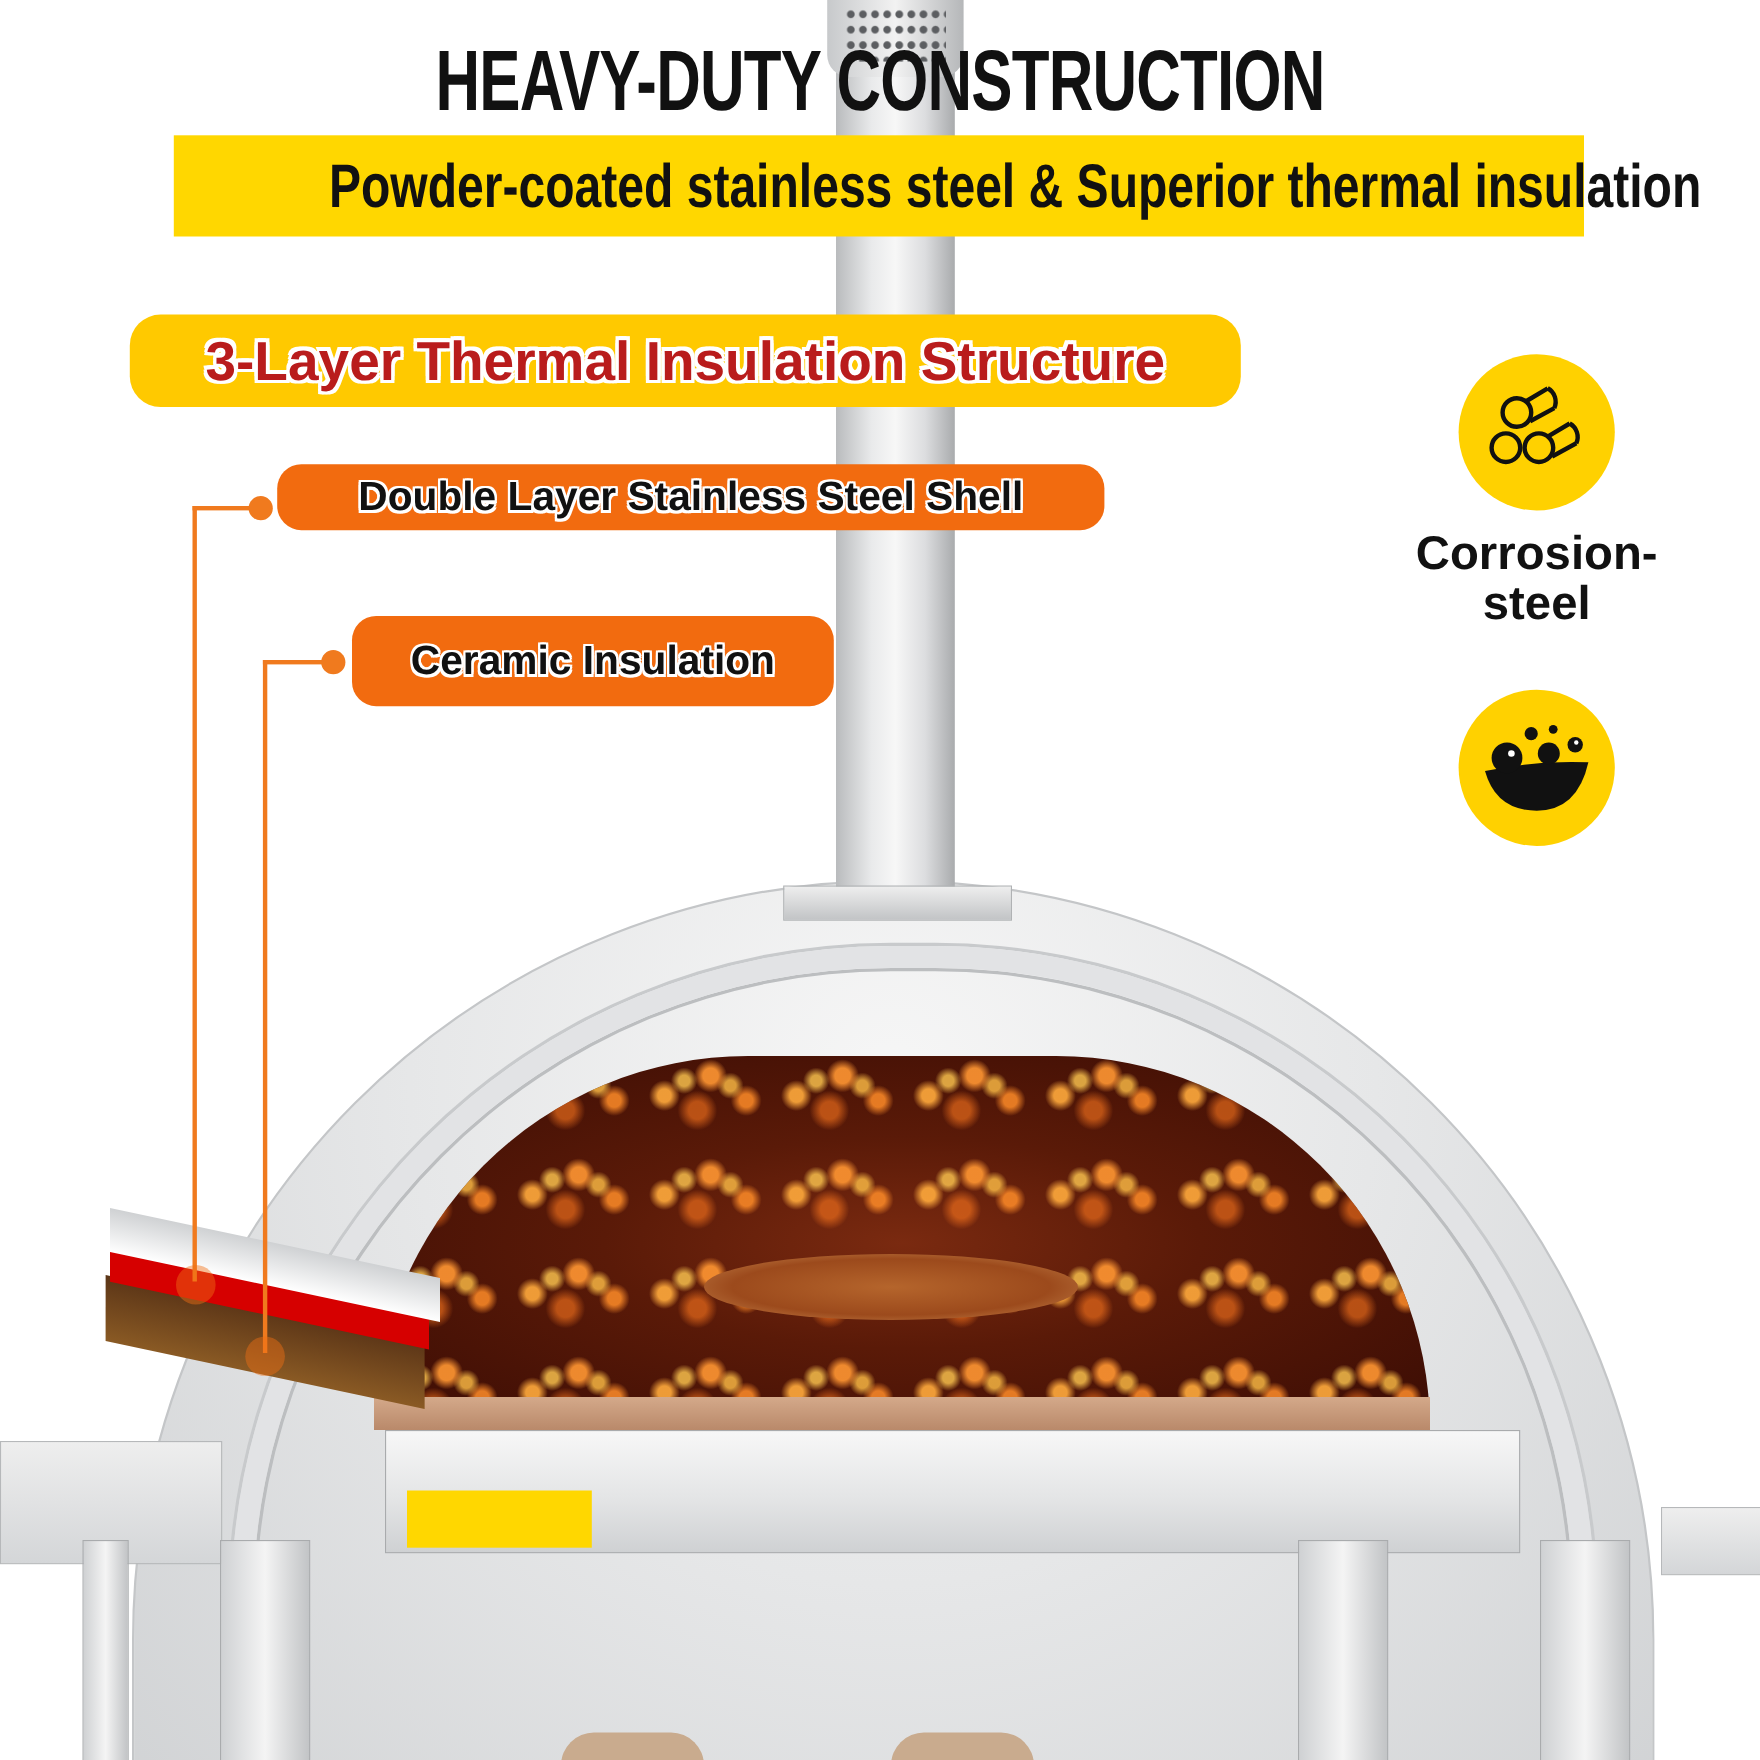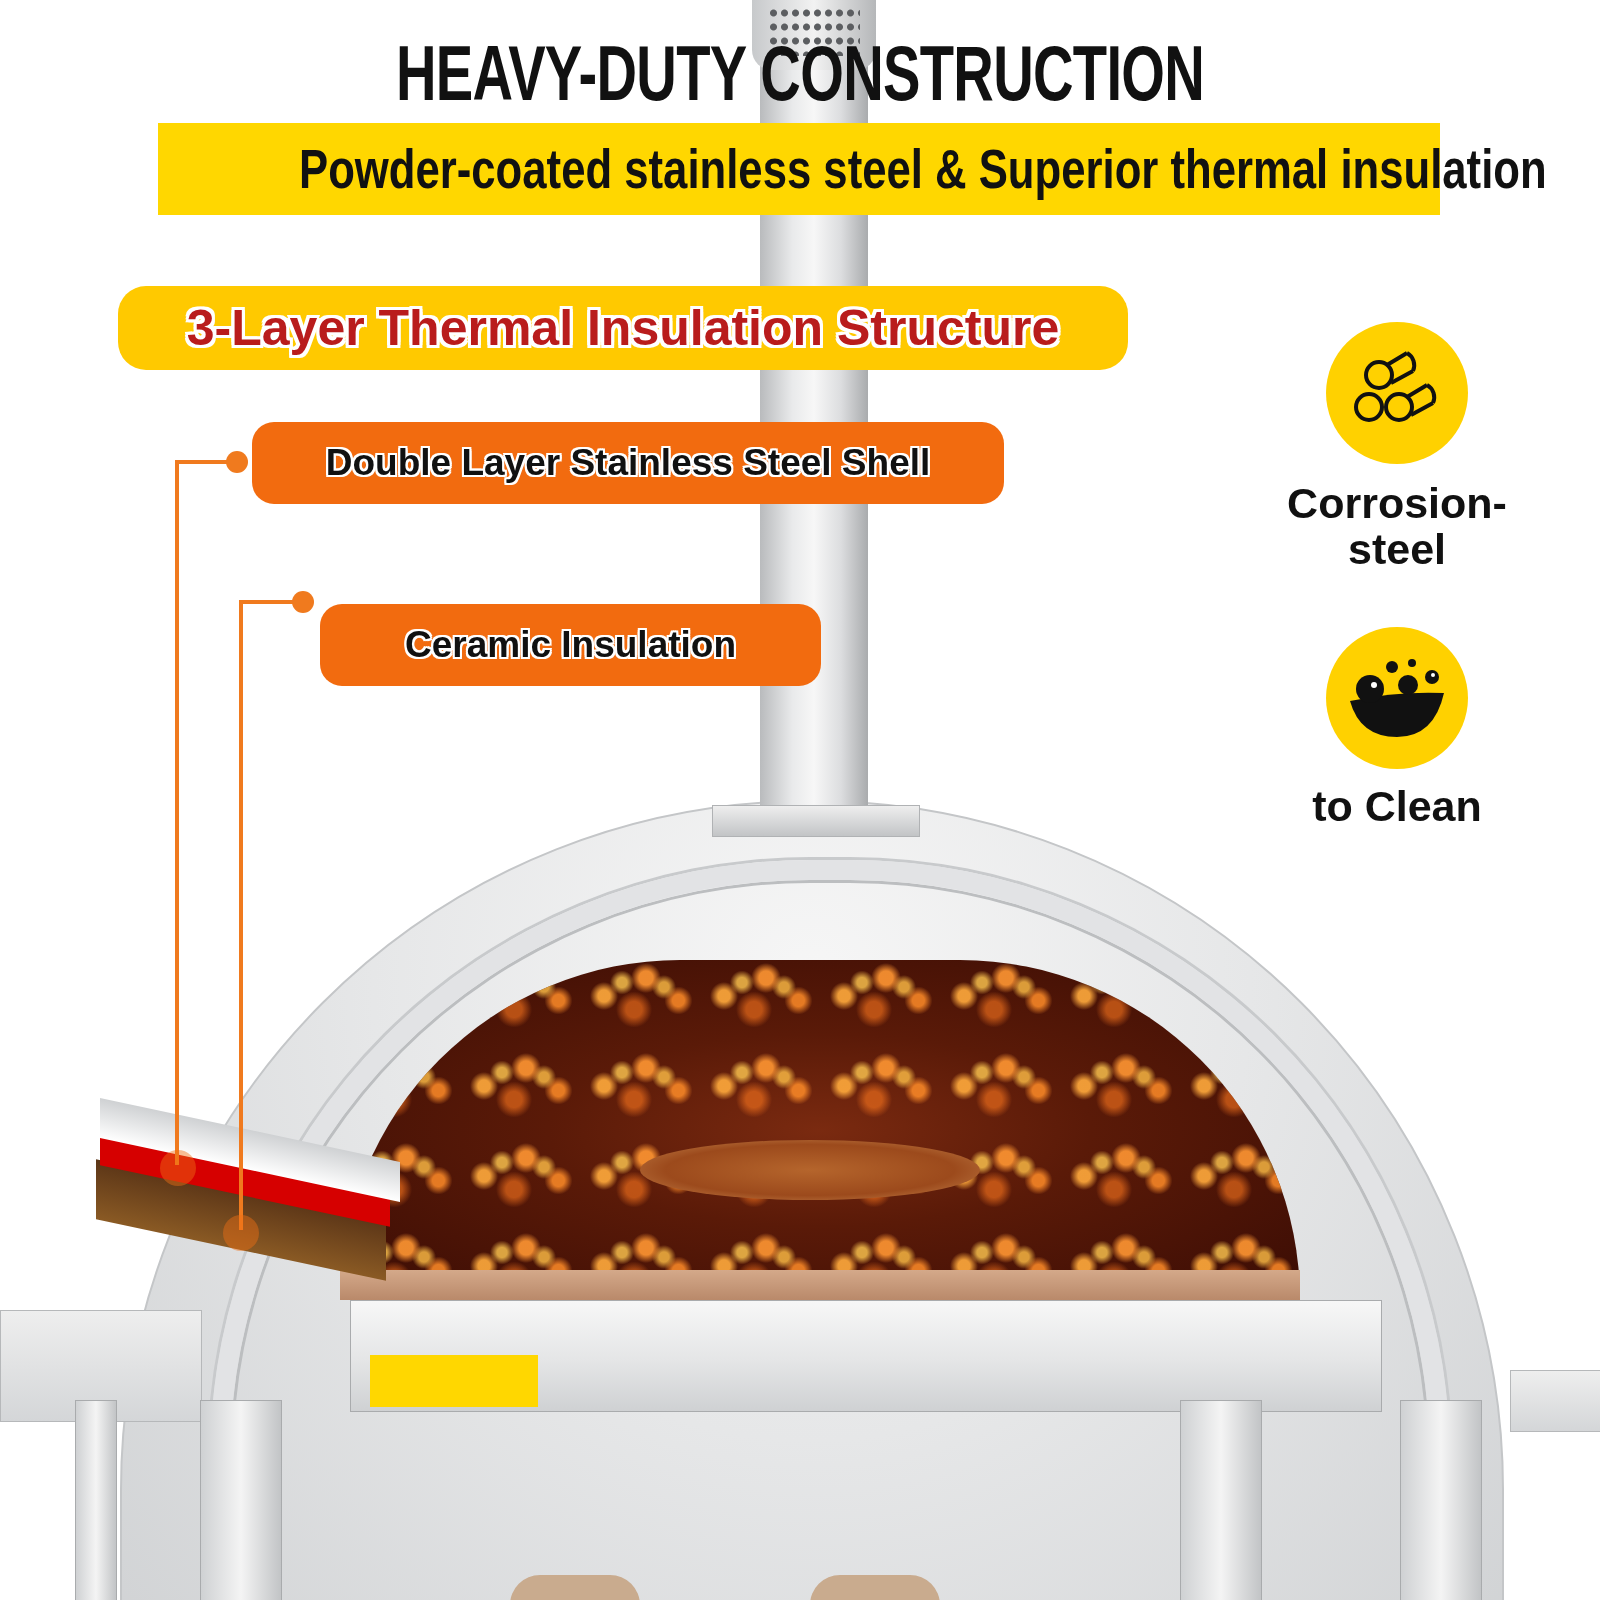--- a/index.html
+++ b/index.html
@@ -61,22 +61,22 @@
   .side-table-l { left: 0; top: 1310px; width: 200px; height: 110px; background: linear-gradient(180deg, #eeeeee, #d4d6d8); border: 1px solid #b6b8ba; }
   .side-table-r { left: 1510px; top: 1370px; width: 90px; height: 60px; background: linear-gradient(180deg, #eeeeee, #d4d6d8); border: 1px solid #b6b8ba; }
   .wood { top: 1575px; width: 130px; height: 30px; border-radius: 40px 40px 0 0; background: #c9ab8e; }
 
   
   .pill { border-radius: 22px; display: flex; align-items: center; justify-content: center; font-weight: 700; white-space: nowrap; }
   .pill-yellow { left: 118px; top: 286px; width: 1010px; height: 84px; background: #ffc900; border-radius: 28px; }
   .pill-yellow span { font-size: 50px; color: #b91c1c; text-shadow: -3px -3px 0 #fff, 3px -3px 0 #fff, -3px 3px 0 #fff, 3px 3px 0 #fff, 0 3px 0 #fff, 0 -3px 0 #fff, 3px 0 0 #fff, -3px 0 0 #fff; }
   .pill-orange { background: #f26b0f; }
   .pill-orange span { font-size: 37px; color: #111; text-shadow: -2px -2px 0 #fff, 2px -2px 0 #fff, -2px 2px 0 #fff, 2px 2px 0 #fff, 0 2px 0 #fff, 0 -2px 0 #fff, 2px 0 0 #fff, -2px 0 0 #fff; }
-  .pill-shell { left: 252px; top: 422px; width: 752px; height: 82px; }
-  .pill-ceramic { left: 320px; top: 560px; width: 501px; height: 82px; margin-top: 44px; }
+  .pill-shell { left: 252px; top: 422px; width: 752px; height: 60px; }
+  .pill-ceramic { left: 320px; top: 560px; width: 438px; height: 82px; }
 
   .line { background: #f07a1e; }
   .dot { width: 22px; height: 22px; border-radius: 50%; background: #f07a1e; }
   .dot-halo { width: 36px; height: 36px; border-radius: 50%; background: rgba(240,110,20,0.45); }
 
   
   .feature-circle { width: 142px; height: 142px; border-radius: 50%; background: #ffd100; display: flex; align-items: center; justify-content: center; }
   .feature-label { width: 320px; text-align: center; font-weight: 700; font-size: 43px; color: #111; line-height: 46px; font-family: Liberation Sans, sans-serif; }
 </style>
 </head>
@@ -156,14 +156,13 @@
     <circle cx="28" cy="36" r="14" fill="#111"></circle>
     <circle cx="32" cy="32" r="3" fill="#fff"></circle>
     <circle cx="50" cy="14" r="6" fill="#111"></circle>
     <circle cx="70" cy="10" r="4" fill="#111"></circle>
     <circle cx="66" cy="32" r="10" fill="#111"></circle>
     <circle cx="90" cy="24" r="7" fill="#111"></circle>
     <circle cx="91" cy="22" r="2" fill="#fff"></circle>
   </svg>
 </div>
 <div class="abs feature-label" style="left:1237px; top:783px;">
-  <div>to Clean</div>
 </div>
 
 </body></html>

